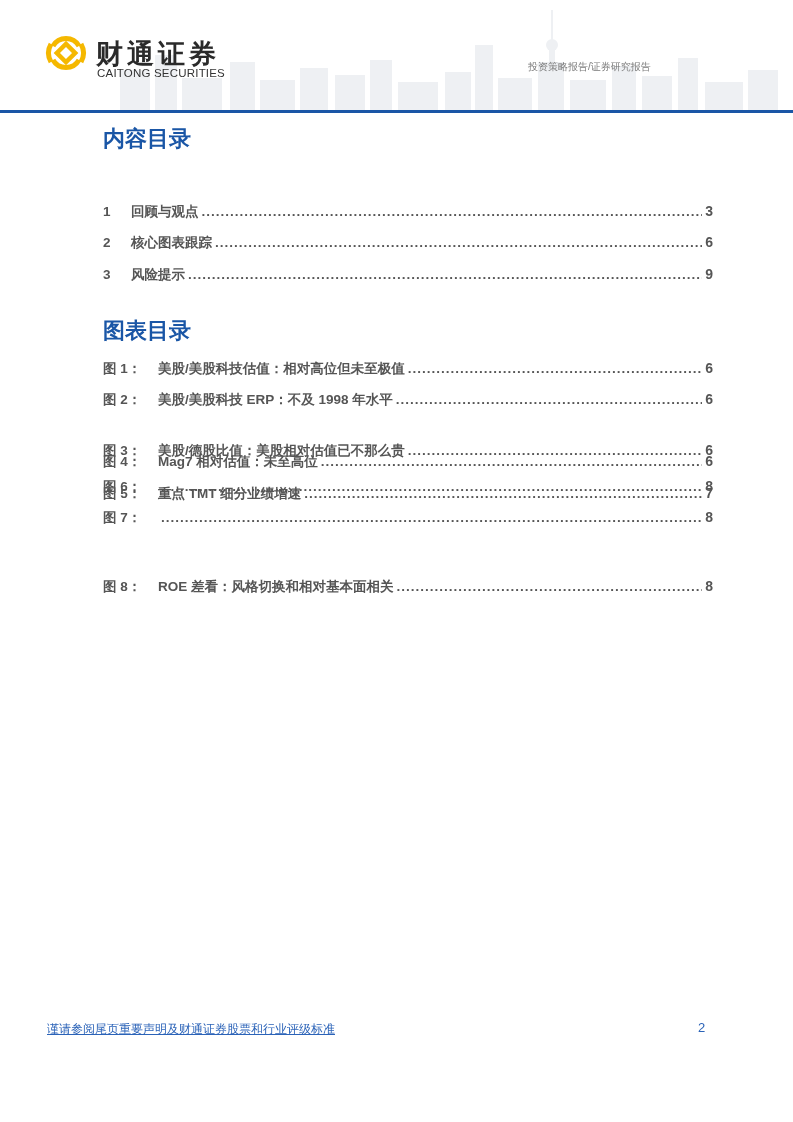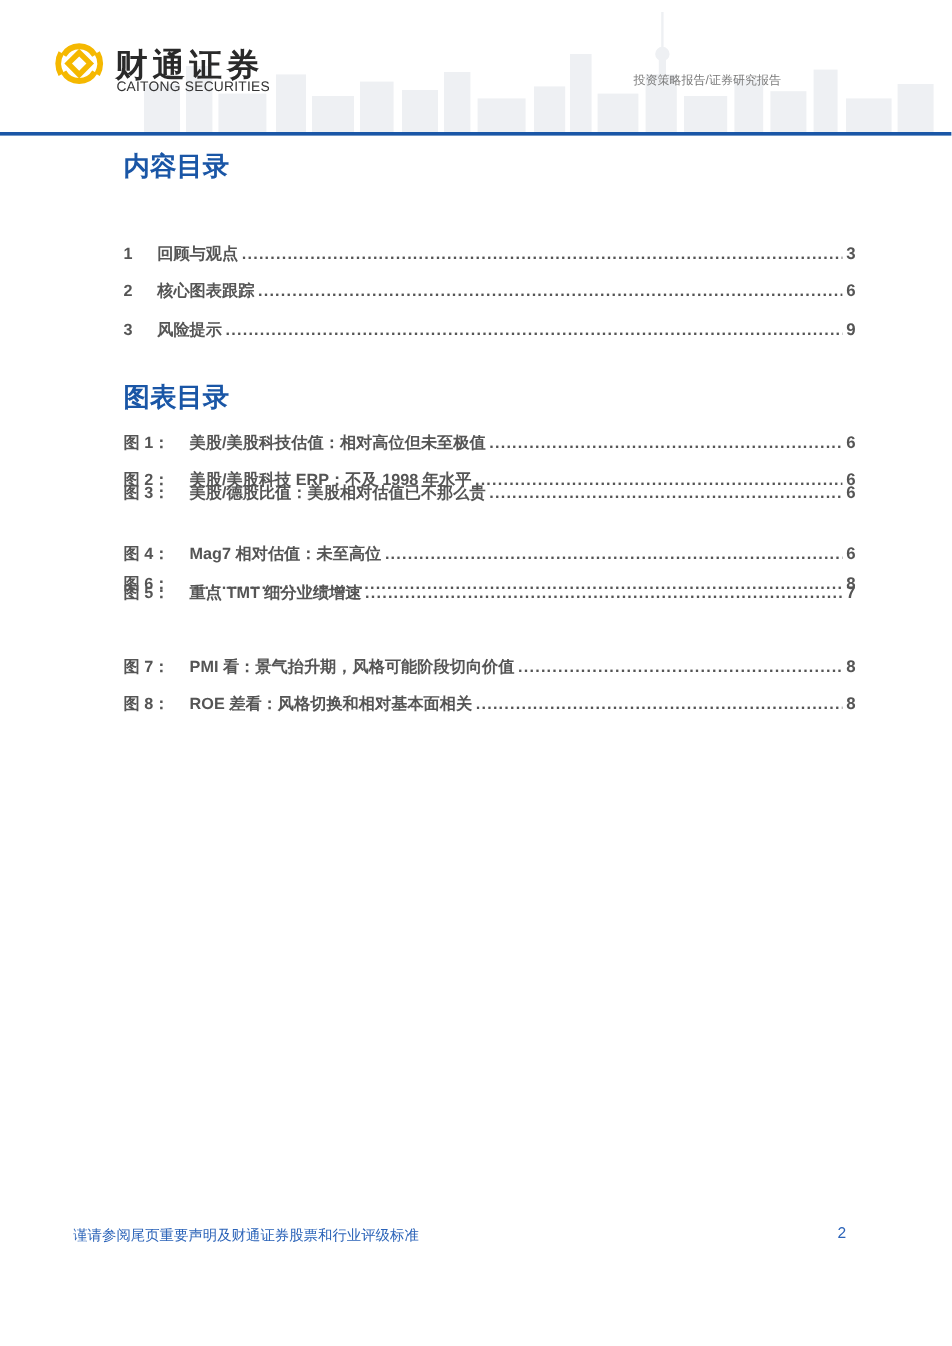--- a/index.html
+++ b/index.html
@@ -17,21 +17,21 @@
   .section-title { position:absolute; left:103px; font-size:22px; font-weight:bold; color:#1a56a6; }
   .toc-row { position:absolute; left:103px; width:610px; height:20px; display:flex; align-items:baseline;
              font-size:13.5px; font-weight:bold; color:#555; }
   .toc-num { width:28px; flex:none; }
   .fig-num { width:55px; flex:none; }
   .toc-text { flex:none; white-space:nowrap;margin-top:38px; }
   .toc-dots { flex:1; overflow:hidden; white-space:nowrap; margin:0 3px; color:#555; letter-spacing:1px; }
   .toc-dots::after { content:"................................................................................................................................................................................................................"; }
   .toc-page { flex:none; font-size:14px; }
 
-  .footer-note { position:absolute; left:61px; top:1021px; font-size:12px; color:#2b63b8; }
+  .footer-note { position:absolute; left:47px; top:1021px; font-size:12px; color:#2b63b8;text-decoration:underline; }
   .page-num { position:absolute; left:698px; top:1020px; font-size:13px; color:#2b63b8; }
 </style>
 </head>
 <body>
 
 <div class="header">
   <svg class="skyline" viewBox="0 0 693 110">
     <g fill="#eef0f3">
       <rect x="20" y="70" width="30" height="40"></rect>
         <rect x="55" y="55" width="22" height="55"></rect>
@@ -101,21 +101,21 @@
   <span class="toc-text">美股/美股科技估值：相对高位但未至极值</span>
   <span class="toc-dots"></span>
   <span class="toc-page">6</span>
 </div>
 <div class="toc-row" style="top:353px;">
   <span class="fig-num">图 2：</span>
   <span class="toc-text">美股/美股科技 ERP：不及 1998 年水平</span>
   <span class="toc-dots"></span>
   <span class="toc-page">6</span>
 </div>
-<div class="toc-row" style="top:364px;">
+<div class="toc-row" style="top:404px;">
   <span class="fig-num">图 3：</span>
   <span class="toc-text">美股/德股比值：美股相对估值已不那么贵</span>
   <span class="toc-dots"></span>
   <span class="toc-page">6</span>
 </div>
 <div class="toc-row" style="top:415px;">
   <span class="fig-num">图 4：</span>
   <span class="toc-text">Mag7 相对估值：未至高位</span>
   <span class="toc-dots"></span>
   <span class="toc-page">6</span>
@@ -126,21 +126,20 @@
   <span class="toc-dots"></span>
   <span class="toc-page">7</span>
 </div>
 <div class="toc-row" style="top:478px;">
   <span class="fig-num">图 6：</span>
   <span class="toc-dots"></span>
   <span class="toc-page">8</span>
 </div>
 <div class="toc-row" style="top:509px;">
   <span class="fig-num">图 7：</span>
-  <span class="toc-text">PMI 看：景气抬升期，风格可能阶段切向价值</span>
   <span class="toc-dots"></span>
   <span class="toc-page">8</span>
 </div>
 <div class="toc-row" style="top:540px;">
   <span class="fig-num">图 8：</span>
   <span class="toc-text">ROE 差看：风格切换和相对基本面相关</span>
   <span class="toc-dots"></span>
   <span class="toc-page">8</span>
 </div>
 

